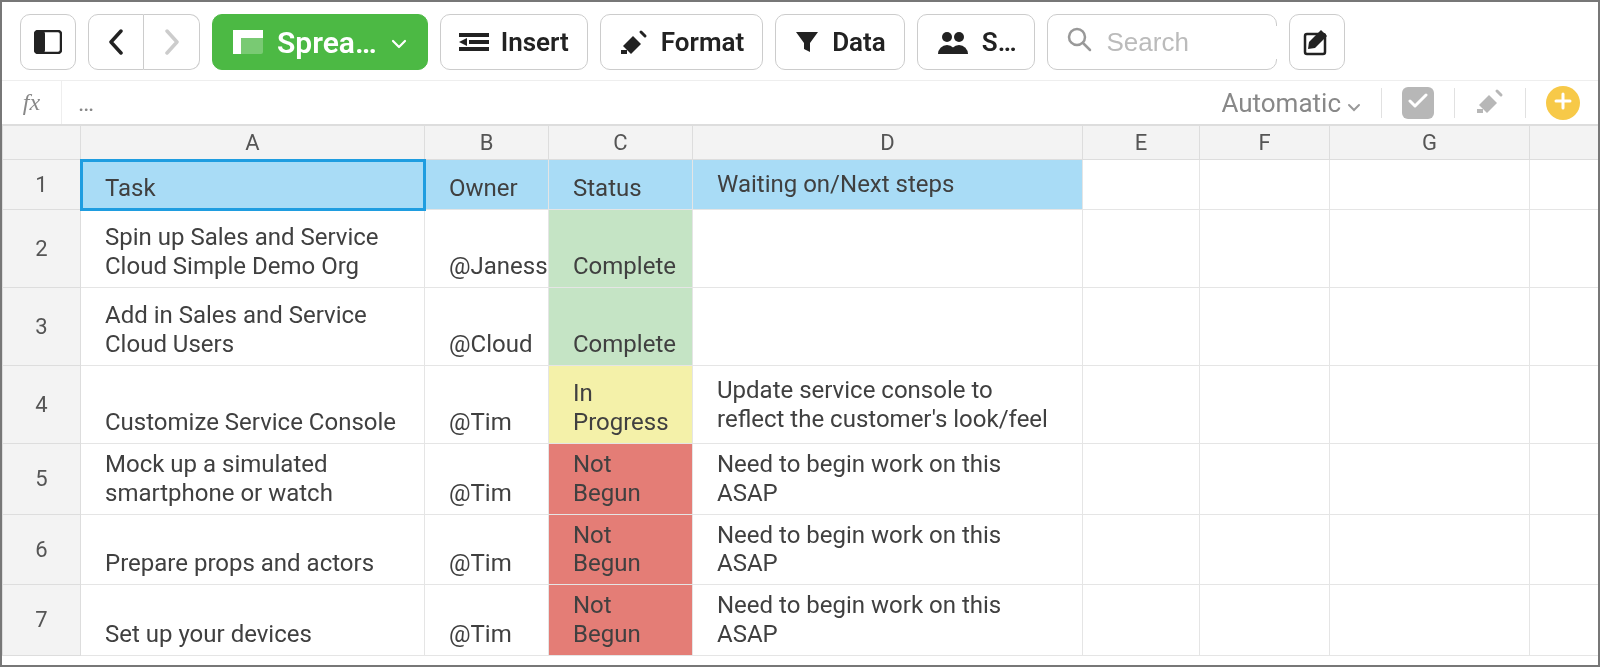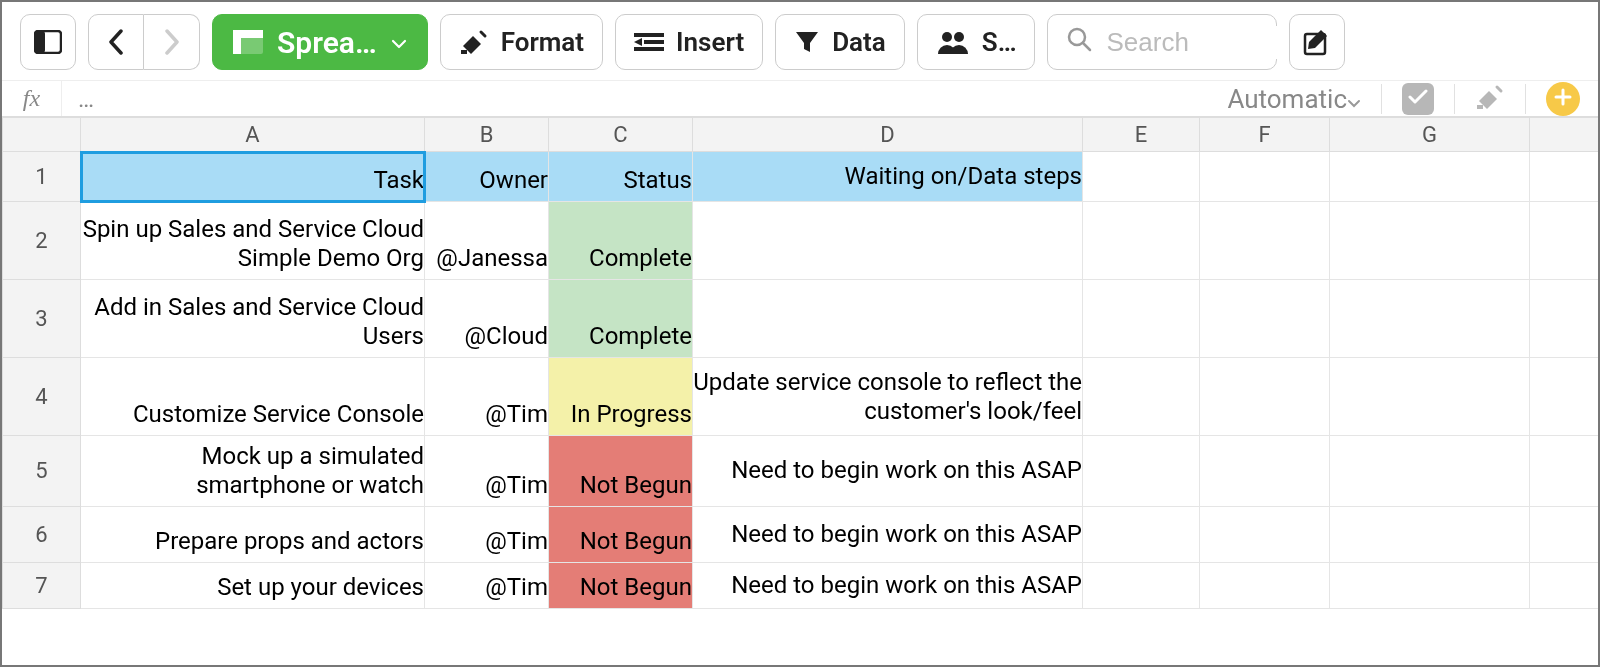--- a/index.html
+++ b/index.html
@@ -29,29 +29,29 @@
     flex:1; height:56px; border:1px solid #ccc; border-radius:10px;
     display:flex; align-items:center; gap:12px; padding:0 18px; color:#888;
     font-size:26px; min-width:210px; max-width:230px;
   }
   .search input {
     flex:1; border:none; outline:none; font-size:26px; color:#701a75;
   }
   .search input::placeholder { color:#bbb; }
 
   
-  .fxbar { display:flex; align-items:center; border-top:1px solid #eee; height:36px;justify-content:flex-end; }
+  .fxbar { display:flex; align-items:center; border-top:1px solid #eee; height:44px;justify-content:flex-end; }
   .fx-left {
     width:60px; display:flex; align-items:center; justify-content:center;
     font-family: "Times New Roman", serif; font-style:italic; font-size:24px; color:#888;
     border-right:1px solid #eee; height:100%;
   }
   .fx-input { padding-left:16px; color:#888; font-size:24px; flex:1; }
   .fx-right { display:flex; align-items:center; gap:20px; padding-right:18px; height:100%; }
-  .fx-auto { color:#888; font-size:26px; display:flex; align-items:center; }
+  .fx-auto { color:#888; font-size:26px; display:flex; align-items:center; gap:6px; }
   .vsep { width:1px; height:30px; background:#e1e1e1; }
   .fx-chk { width:32px; height:32px; border-radius:6px; background:#b7b7b7; display:flex; align-items:center; justify-content:center; }
   .fx-chk svg { stroke:#fff; }
   .fx-brush svg { fill:#b7b7b7; }
   .fx-plus { width:34px; height:34px; border-radius:50%; background:#f7c948; display:flex; align-items:center; justify-content:center; }
   .fx-plus svg { stroke:#fff; }
 
   
   .grid { border-top:1px solid #ddd; }
   table.sheet { border-collapse:collapse; width:100%; table-layout:fixed; }
@@ -64,22 +64,22 @@
   col.cF { width:130px; }
   col.cG { width:200px; }
   col.cH { width:73px; }
 
   th.colhdr, td.rownum {
     background:#f3f3f3; font-weight:400; font-size:22px; color:#555;
     border:1px solid #ddd; text-align:center; height:34px;
   }
   th.corner { background:#f3f3f3; border:1px solid #ddd; }
   td.cell {
-    border:1px solid #e5e5e5; font-size:24px; padding:6px 0;
-    vertical-align:bottom; color:#000000; line-height:1.2; overflow:hidden;text-align:right;
+    border:1px solid #e5e5e5; font-size:24px; padding:6px 24px;
+    vertical-align:bottom; color:#404040; line-height:1.2; overflow:hidden;
   }
   tr.data td.rownum { height:auto; vertical-align:middle; }
   tr.header td.cell { background:#a9dcf6; font-size:24px; }
   td.selected {
     outline:3px solid #1f9de0; outline-offset:-2px; background:#a9dcf6;
   }
   .status-complete  { background:#c5e4c5; }
   .status-progress  { background:#f4f1a9; }
   .status-notbegun  { background:#e47d76; color:#222; }
   tr.r1 td.cell { height:50px; }
@@ -134,39 +134,39 @@
     <span class="chev">
       <svg width="16" height="10" viewBox="0 0 16 10">
           <polyline points="2,2 8,8 14,2" fill="none" stroke="#fff" stroke-width="2.2" stroke-linecap="round" stroke-linejoin="round"></polyline>
         </svg>
     </span>
   </div>
 
 
   <div class="tbtn">
     <span class="glyph">
-      <svg width="30" height="28" viewBox="0 0 30 28">
-          <path d="M4 18 L14 8 L22 16 L12 26 Z" fill="#222"></path>
-          <path d="M22 4 L26 8" stroke="#222" stroke-width="3" stroke-linecap="round"></path>
-          <rect x="2" y="22" width="6" height="4" fill="#222"></rect>
-        </svg>
-    </span>
-    <span>Format</span>
-  </div>
-
-  <div class="tbtn">
-    <span class="glyph">
       <svg width="30" height="22" viewBox="0 0 30 22">
           <line x1="0" y1="4" x2="30" y2="4" stroke="#222" stroke-width="4"></line>
           <line x1="0" y1="18" x2="30" y2="18" stroke="#222" stroke-width="4"></line>
           <line x1="10" y1="11" x2="30" y2="11" stroke="#222" stroke-width="4"></line>
           <polygon points="0,11 8,7 8,15" fill="#222"></polygon>
         </svg>
     </span>
     <span>Insert</span>
+  </div>
+
+  <div class="tbtn">
+    <span class="glyph">
+      <svg width="30" height="28" viewBox="0 0 30 28">
+          <path d="M4 18 L14 8 L22 16 L12 26 Z" fill="#222"></path>
+          <path d="M22 4 L26 8" stroke="#222" stroke-width="3" stroke-linecap="round"></path>
+          <rect x="2" y="22" width="6" height="4" fill="#222"></rect>
+        </svg>
+    </span>
+    <span>Format</span>
   </div>
 
   <div class="tbtn">
     <span class="glyph">
       <svg width="26" height="26" viewBox="0 0 26 26">
           <path d="M2 3 h22 L16 14 v9 l-6 -3 v-6 Z" fill="#222"></path>
         </svg>
     </span>
     <span>Data</span>
   </div>
@@ -270,21 +270,21 @@
       <th class="colhdr">G</th>
       <th class="colhdr"></th>
     </tr>
   </thead>
   <tbody>
     <tr class="header r1 data">
       <td class="rownum">1</td>
       <td class="cell selected">Task</td>
       <td class="cell">Owner</td>
       <td class="cell">Status</td>
-      <td class="cell colD">Waiting on/Data steps</td>
+      <td class="cell colD">Waiting on/Next steps</td>
       <td class="cell" style="background:#fff"></td>
       <td class="cell" style="background:#fff"></td>
       <td class="cell" style="background:#fff"></td>
       <td class="cell" style="background:#fff"></td>
     </tr>
 
     <tr class="r2 data">
       <td class="rownum">2</td>
       <td class="cell">Spin up Sales and Service Cloud Simple Demo Org</td>
       <td class="cell">@Janessa</td>

